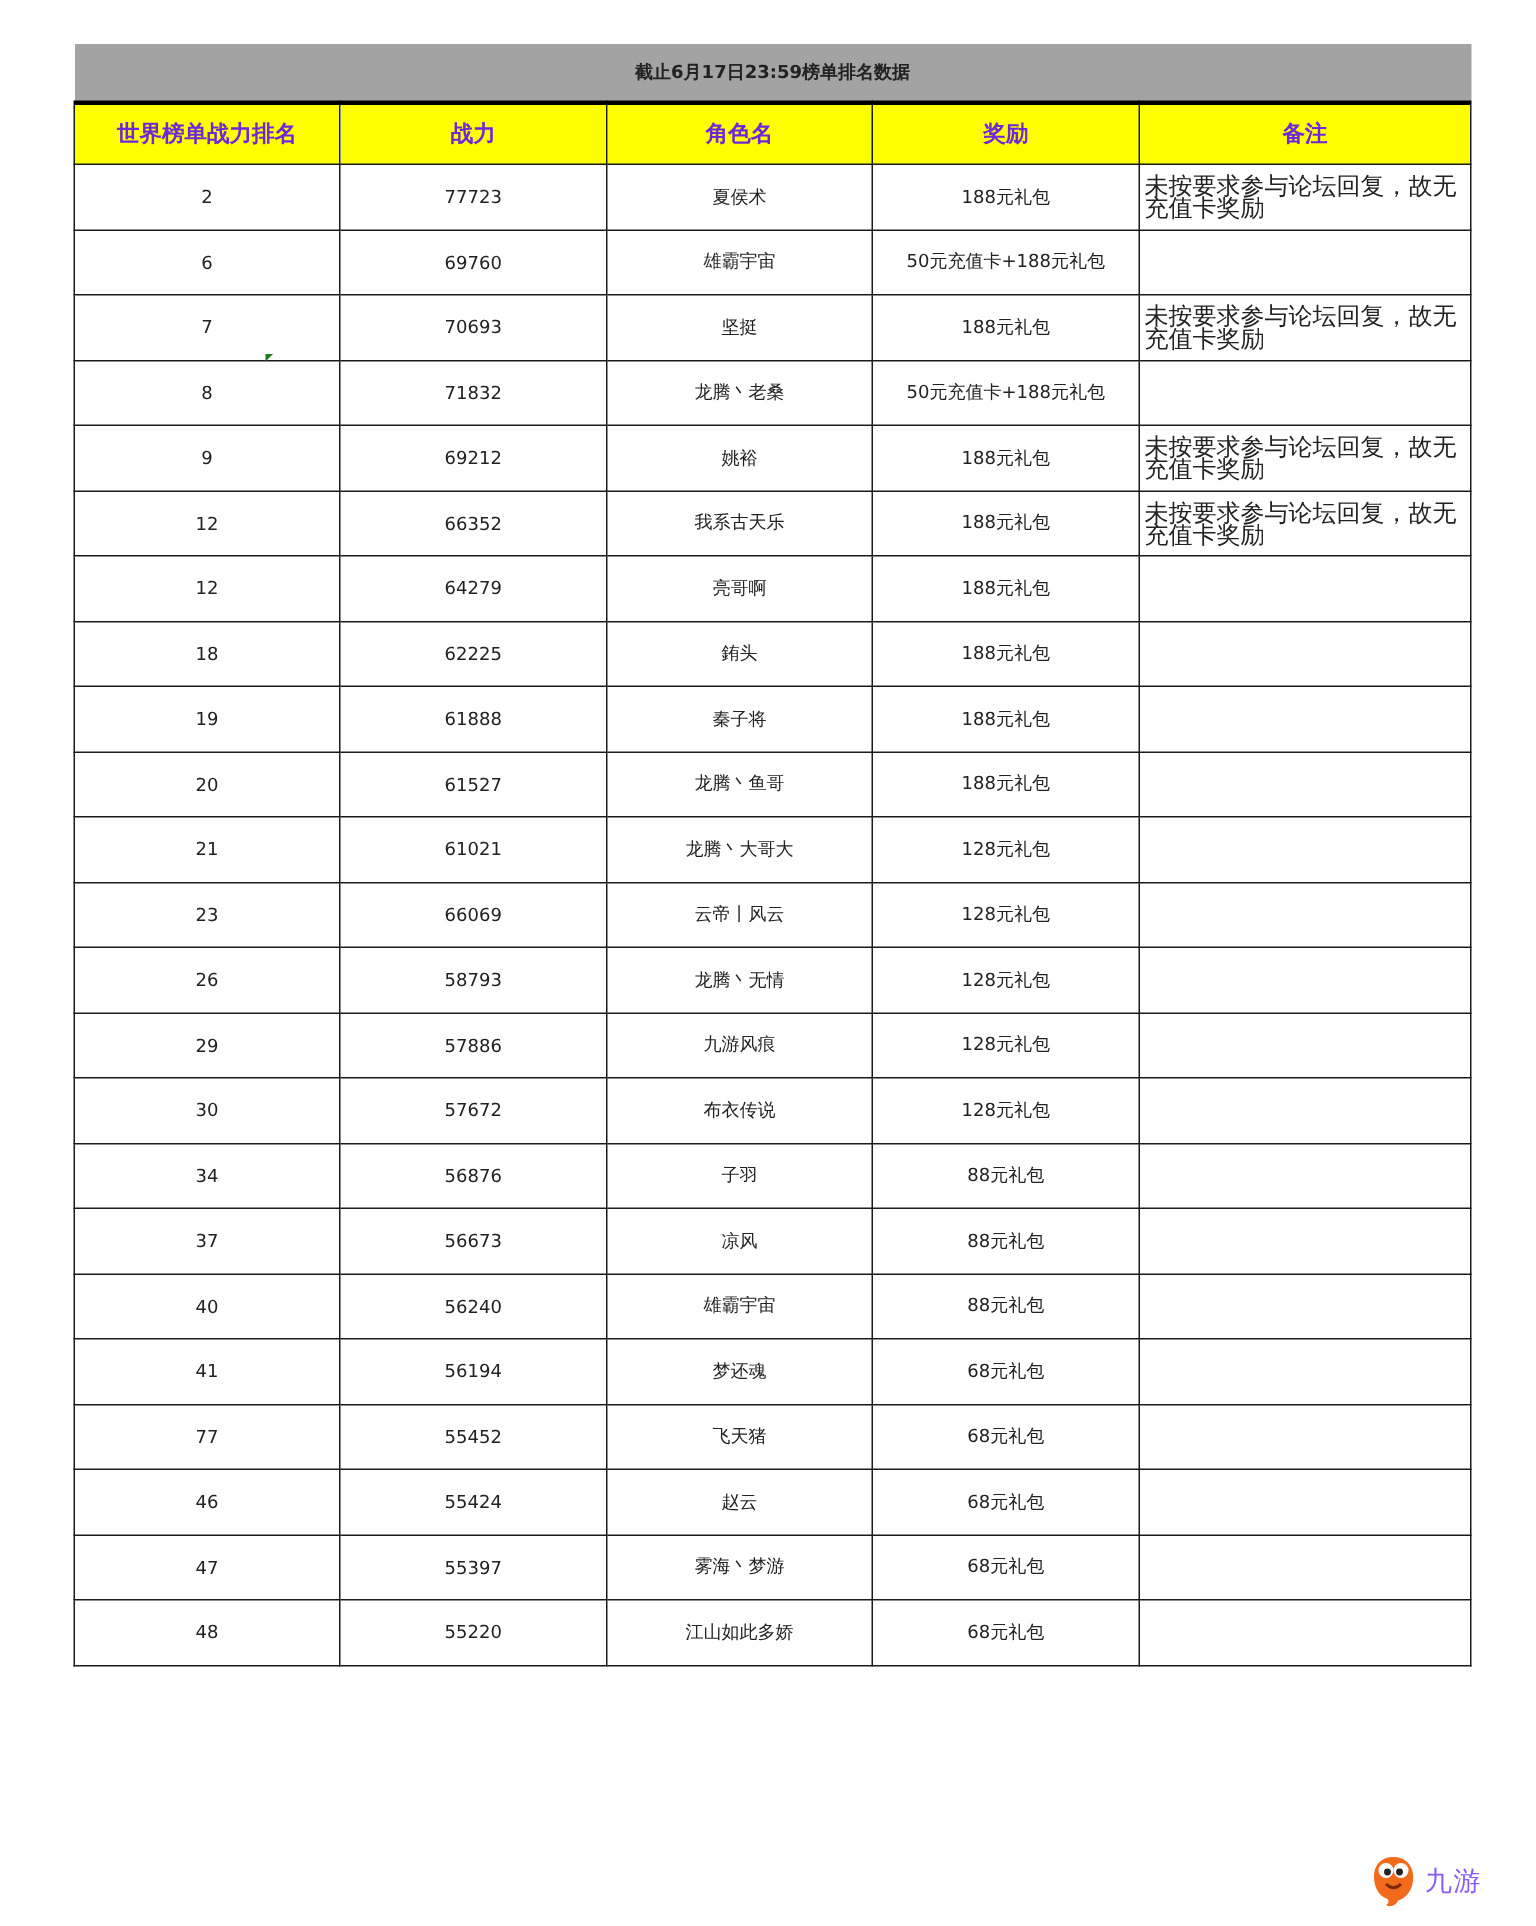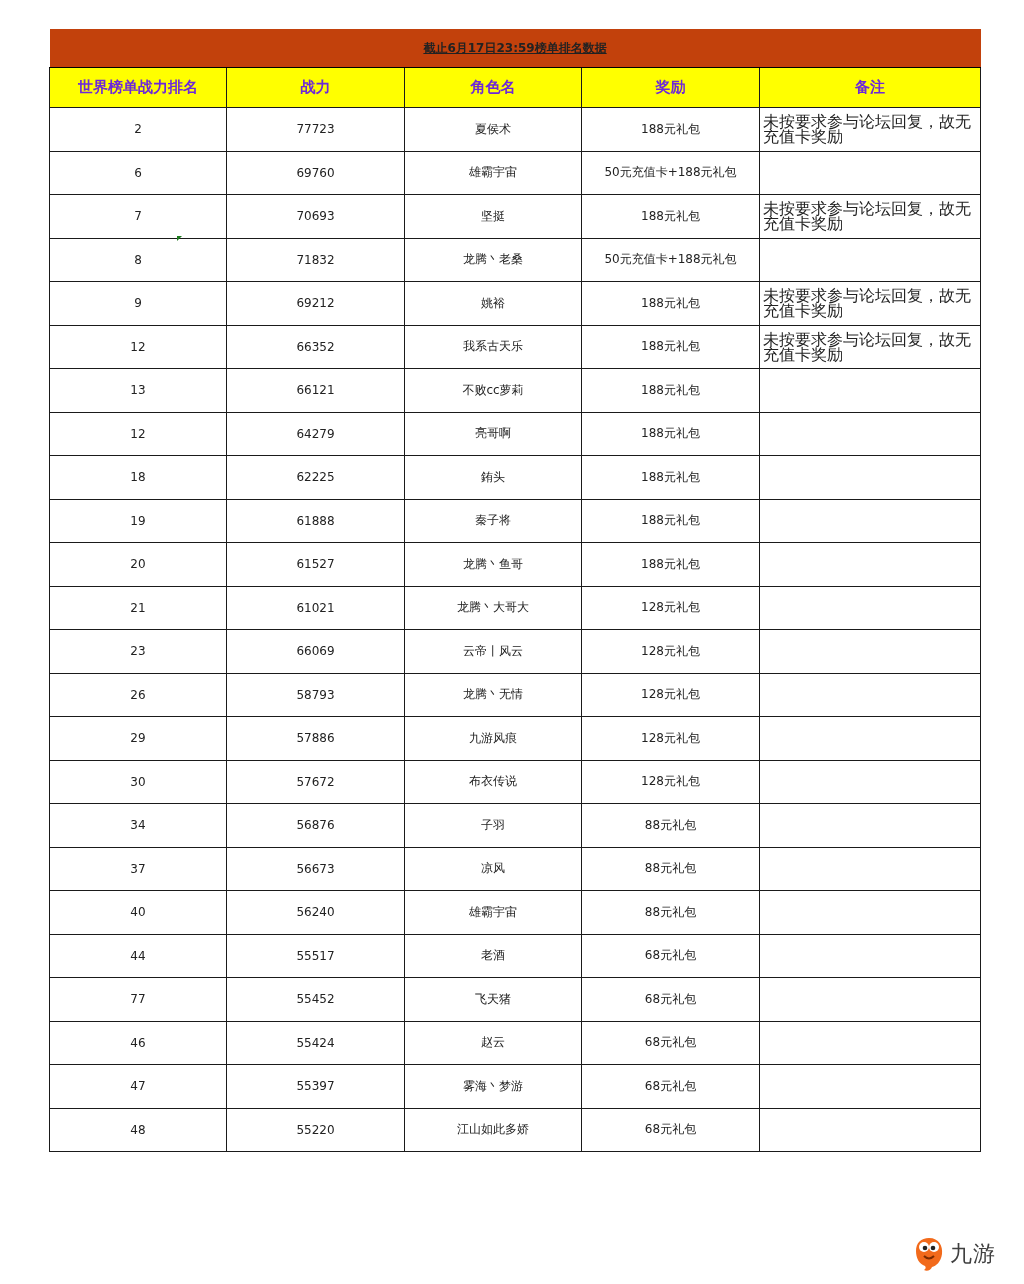--- a/index.html
+++ b/index.html
@@ -1,28 +1,28 @@
 <!DOCTYPE html>
 <html><head>
   <meta charset="utf-8">
   <style>
     html, body { margin: 0; padding: 0; background: #ffffff; }
     body { width: 1024px; height: 1284px; position: relative; font-family: "DejaVu Sans", "Liberation Sans", sans-serif; color: #222; overflow: hidden; }
     .sheet { position: absolute; left: 49px; top: 29px; width: 931px; }
     table { border-collapse: collapse; width: 931px; table-layout: fixed; }
     col.c1 { width: 177px; } col.c2 { width: 178px; } col.c3 { width: 177px; } col.c4 { width: 178px; } col.c5 { width: 221px; }
     td, th { border: 1px solid #1a1a1a; padding: 0; text-align: center; vertical-align: middle; font-size: 12px; overflow: hidden; }
-    .title-row td { background: #c2410c; height: 38px; font-weight: bold; font-size: 12px; border: none; border-bottom: 1px solid #000000; text-decoration: underline; }
+    .title-row td { background: #a3a3a3; height: 38px; font-weight: bold; font-size: 12px; border: none; border-bottom: 3px solid #000000; }
     .head-row th { background: #ffff00; height: 39px; font-weight: bold; font-size: 15px; color: #6d28d9; }
     tbody td { height: 38.5px; }
     td.remark { text-align: left; font-size: 16px; line-height: 15px; padding: 2px 3px; }
     .corner-mark { position: absolute; left: 177px; top: 236px; width: 0; height: 0; border-top: 5px solid #1e7b1e; border-right: 5px solid transparent; }
     .logo { position: absolute; left: 914px; top: 1236px; display: flex; align-items: center; gap: 6px; }
     .logo .mascot { width: 30px; height: 36px; position: relative; }
-    .logo .name { font-size: 22px; color: #404040; letter-spacing: 1px; }
+    .logo .name { font-size: 18px; color: #8b5cf6; letter-spacing: 1px; }
   </style>
 </head>
 <body>
 
 <div class="sheet">
   <table>
     <colgroup>
         <col class="c1">
         <col class="c2">
         <col class="c3">
@@ -78,27 +78,20 @@
           <td class="remark">未按要求参与论坛回复，故无充值卡奖励</td>
         </tr>
         <tr>
           <td>12</td>
           <td>66352</td>
           <td>我系古天乐</td>
           <td>188元礼包</td>
           <td class="remark">未按要求参与论坛回复，故无充值卡奖励</td>
         </tr>
         <tr>
-          <td>13</td>
-          <td>66121</td>
-          <td>不败cc萝莉</td>
-          <td>188元礼包</td>
-          <td class="remark"></td>
-        </tr>
-        <tr>
           <td>12</td>
           <td>64279</td>
           <td>亮哥啊</td>
           <td>188元礼包</td>
           <td class="remark"></td>
         </tr>
         <tr>
           <td>18</td>
           <td>62225</td>
           <td>銪头</td>
@@ -169,23 +162,23 @@
           <td class="remark"></td>
         </tr>
         <tr>
           <td>40</td>
           <td>56240</td>
           <td>雄霸宇宙</td>
           <td>88元礼包</td>
           <td class="remark"></td>
         </tr>
         <tr>
-          <td>44</td>
-          <td>55517</td>
-          <td>老酒</td>
+          <td>41</td>
+          <td>56194</td>
+          <td>梦还魂</td>
           <td>68元礼包</td>
           <td class="remark"></td>
         </tr>
         <tr>
           <td>77</td>
           <td>55452</td>
           <td>飞天猪</td>
           <td>68元礼包</td>
           <td class="remark"></td>
         </tr>

